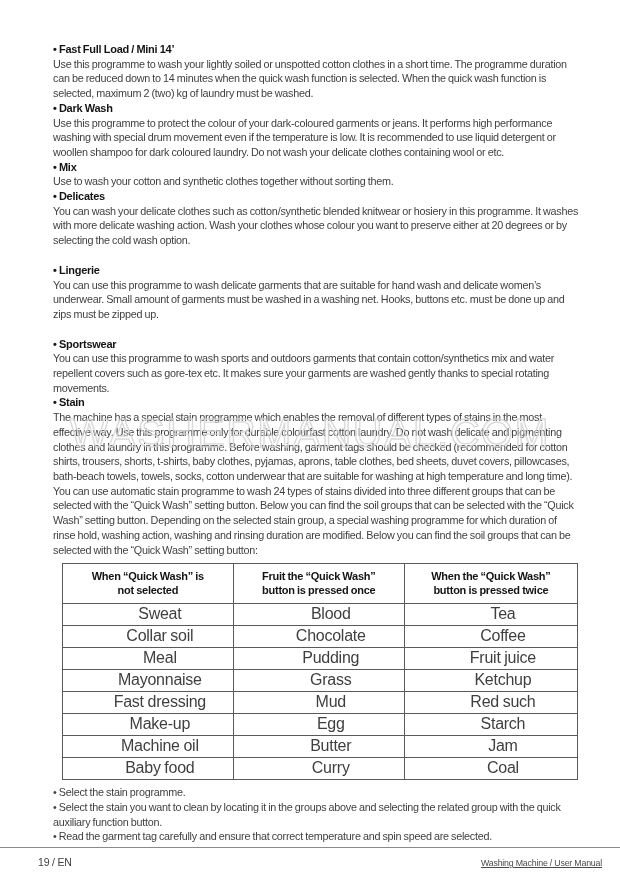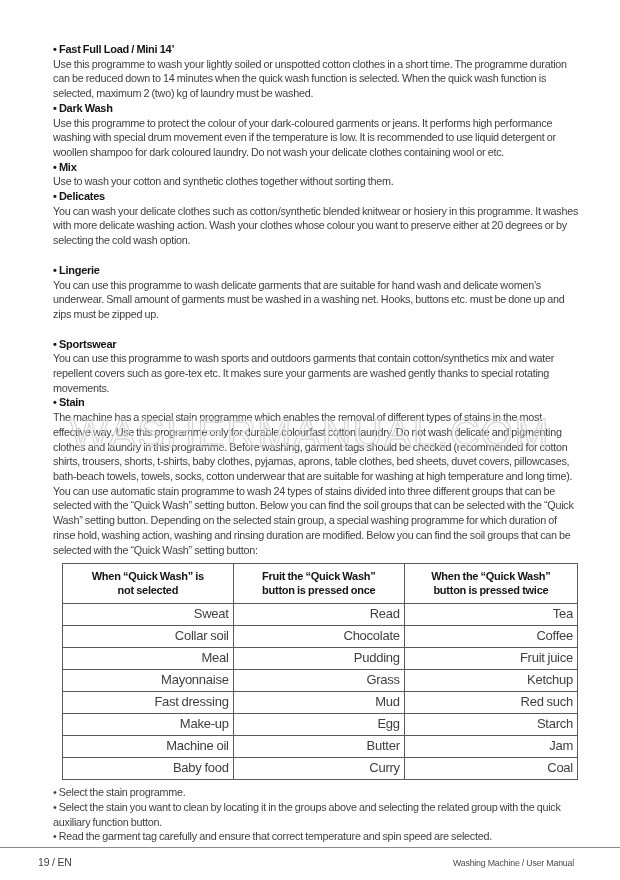--- a/index.html
+++ b/index.html
@@ -62,23 +62,23 @@
     font-weight: bold;
     color: #141414;
     text-align: center;
     line-height: 13.5px;
     padding: 6px 20px;
     letter-spacing: -0.25px;
   }
   table.soil-table td {
     height: 21px;
     padding: 0 4px 0 28px;
-    font-size: 13px;
+    font-size: 16px;
     color: #3f3f3f;
-    text-align: right;
+    text-align: center;
   }
   .col-1 { width: 33.1%; }
   .col-2 { width: 33.2%; }
   .col-3 { width: 33.7%; }
   .post-bullets { margin-top: 5px; }
   .post-bullet { margin: 0; }
   .post-bullet::before { content: "\2022\00A0"; }
   .footer-line {
     position: absolute;
     left: 0;
@@ -89,25 +89,26 @@
   .footer-left {
     position: absolute;
     left: 38px;
     top: 856px;
     font-size: 10.5px;
     color: #3f3f3f;
     letter-spacing: -0.2px;
   }
   .footer-right {
     position: absolute;
-    right: 46px;
+    right: 18px;
     top: 858px;
     font-size: 8.8px;
     color: #4a4a4a;
     letter-spacing: -0.2px;
+    text-decoration: underline;
   }
 </style>
 </head>
 <body>
 
 <div class="page">
 
   <div class="watermark">WASHERMANUAL.COM</div>
 
   <div class="content">
@@ -151,21 +152,21 @@
       <thead>
         <tr>
           <th class="col-1">When “Quick Wash” is not selected</th>
           <th class="col-2">Fruit the “Quick Wash” button is pressed once</th>
           <th class="col-3">When the “Quick Wash” button is pressed twice</th>
         </tr>
       </thead>
       <tbody>
         <tr>
           <td>Sweat</td>
-          <td>Read</td>
+          <td>Blood</td>
           <td>Tea</td>
         </tr>
         <tr>
           <td>Collar soil</td>
           <td>Chocolate</td>
           <td>Coffee</td>
         </tr>
         <tr>
           <td>Meal</td>
           <td>Pudding</td>

